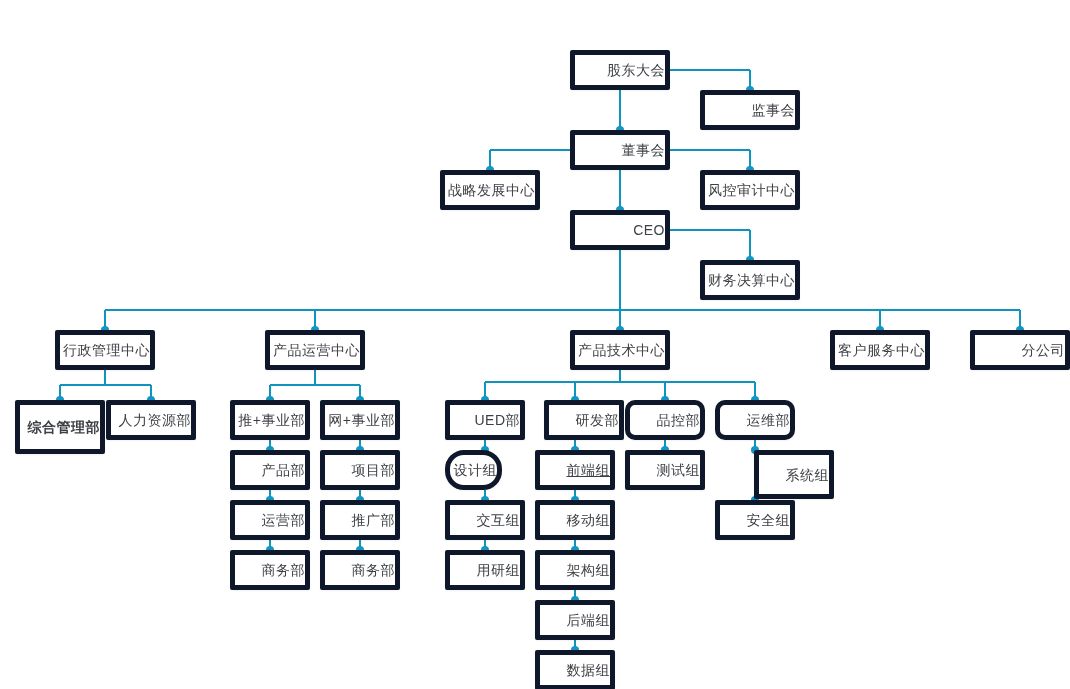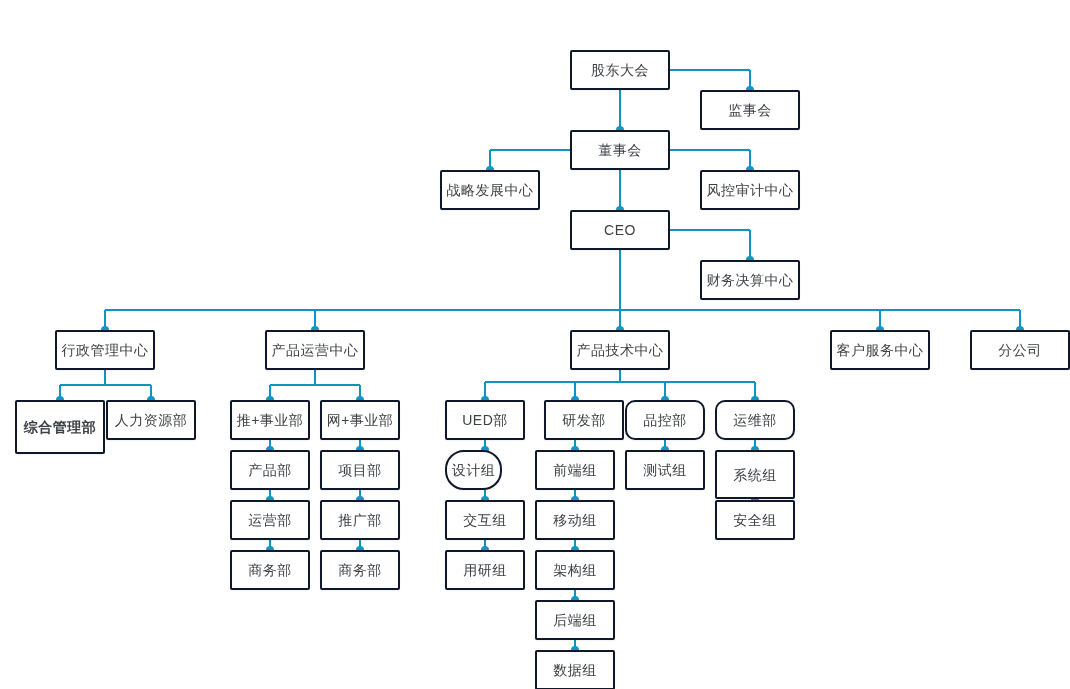--- a/index.html
+++ b/index.html
@@ -24,26 +24,26 @@
     left: 0;
     top: 0;
     width: 1070px;
     height: 689px;
     pointer-events: none;
   }
   .node {
     position: absolute;
     box-sizing: border-box;
     background: #ffffff;
-    border: 2px solid #0f172a;
+    border: 5px solid #0f172a;
     border-radius: 2px;
     box-shadow: 0 1px 2px rgba(0,0,0,0.055);
     display: flex;
     align-items: center;
-    justify-content: center;
+    justify-content: flex-end;
     color: #3c3f43;
     font-size: 14px;
     line-height: 1;
     letter-spacing: 0.5px;
     white-space: nowrap;
     user-select: none;
   }
   .node-label {
     display: block;
     text-align: center;
@@ -232,27 +232,27 @@
       </div>
       <div class="node" style="left: 625px; top: 400px; width: 80px; height: 40px; border-radius: 10px;">
         <span class="node-label">品控部</span>
       </div>
       <div class="node" style="left: 715px; top: 400px; width: 80px; height: 40px; border-radius: 10px;">
         <span class="node-label">运维部</span>
       </div>
       <div class="node" style="left: 445px; top: 450px; width: 57px; height: 40px; border-radius: 19px;">
         <span class="node-label">设计组</span>
       </div>
-      <div class="node" style="left: 535px; top: 450px; width: 80px; height: 40px;">
+      <div class="node" style="left: 535px; top: 450px; width: 80px; height: 40px; text-decoration: underline;">
         <span class="node-label">前端组</span>
       </div>
       <div class="node" style="left: 625px; top: 450px; width: 80px; height: 40px;">
         <span class="node-label">测试组</span>
       </div>
-      <div class="node" style="left: 715px; top: 450px; width: 80px; height: 49px;">
+      <div class="node" style="left: 754px; top: 450px; width: 80px; height: 49px;">
         <span class="node-label">系统组</span>
       </div>
       <div class="node" style="left: 445px; top: 500px; width: 80px; height: 40px;">
         <span class="node-label">交互组</span>
       </div>
       <div class="node" style="left: 535px; top: 500px; width: 80px; height: 40px;">
         <span class="node-label">移动组</span>
       </div>
       <div class="node" style="left: 715px; top: 500px; width: 80px; height: 40px;">
         <span class="node-label">安全组</span>

